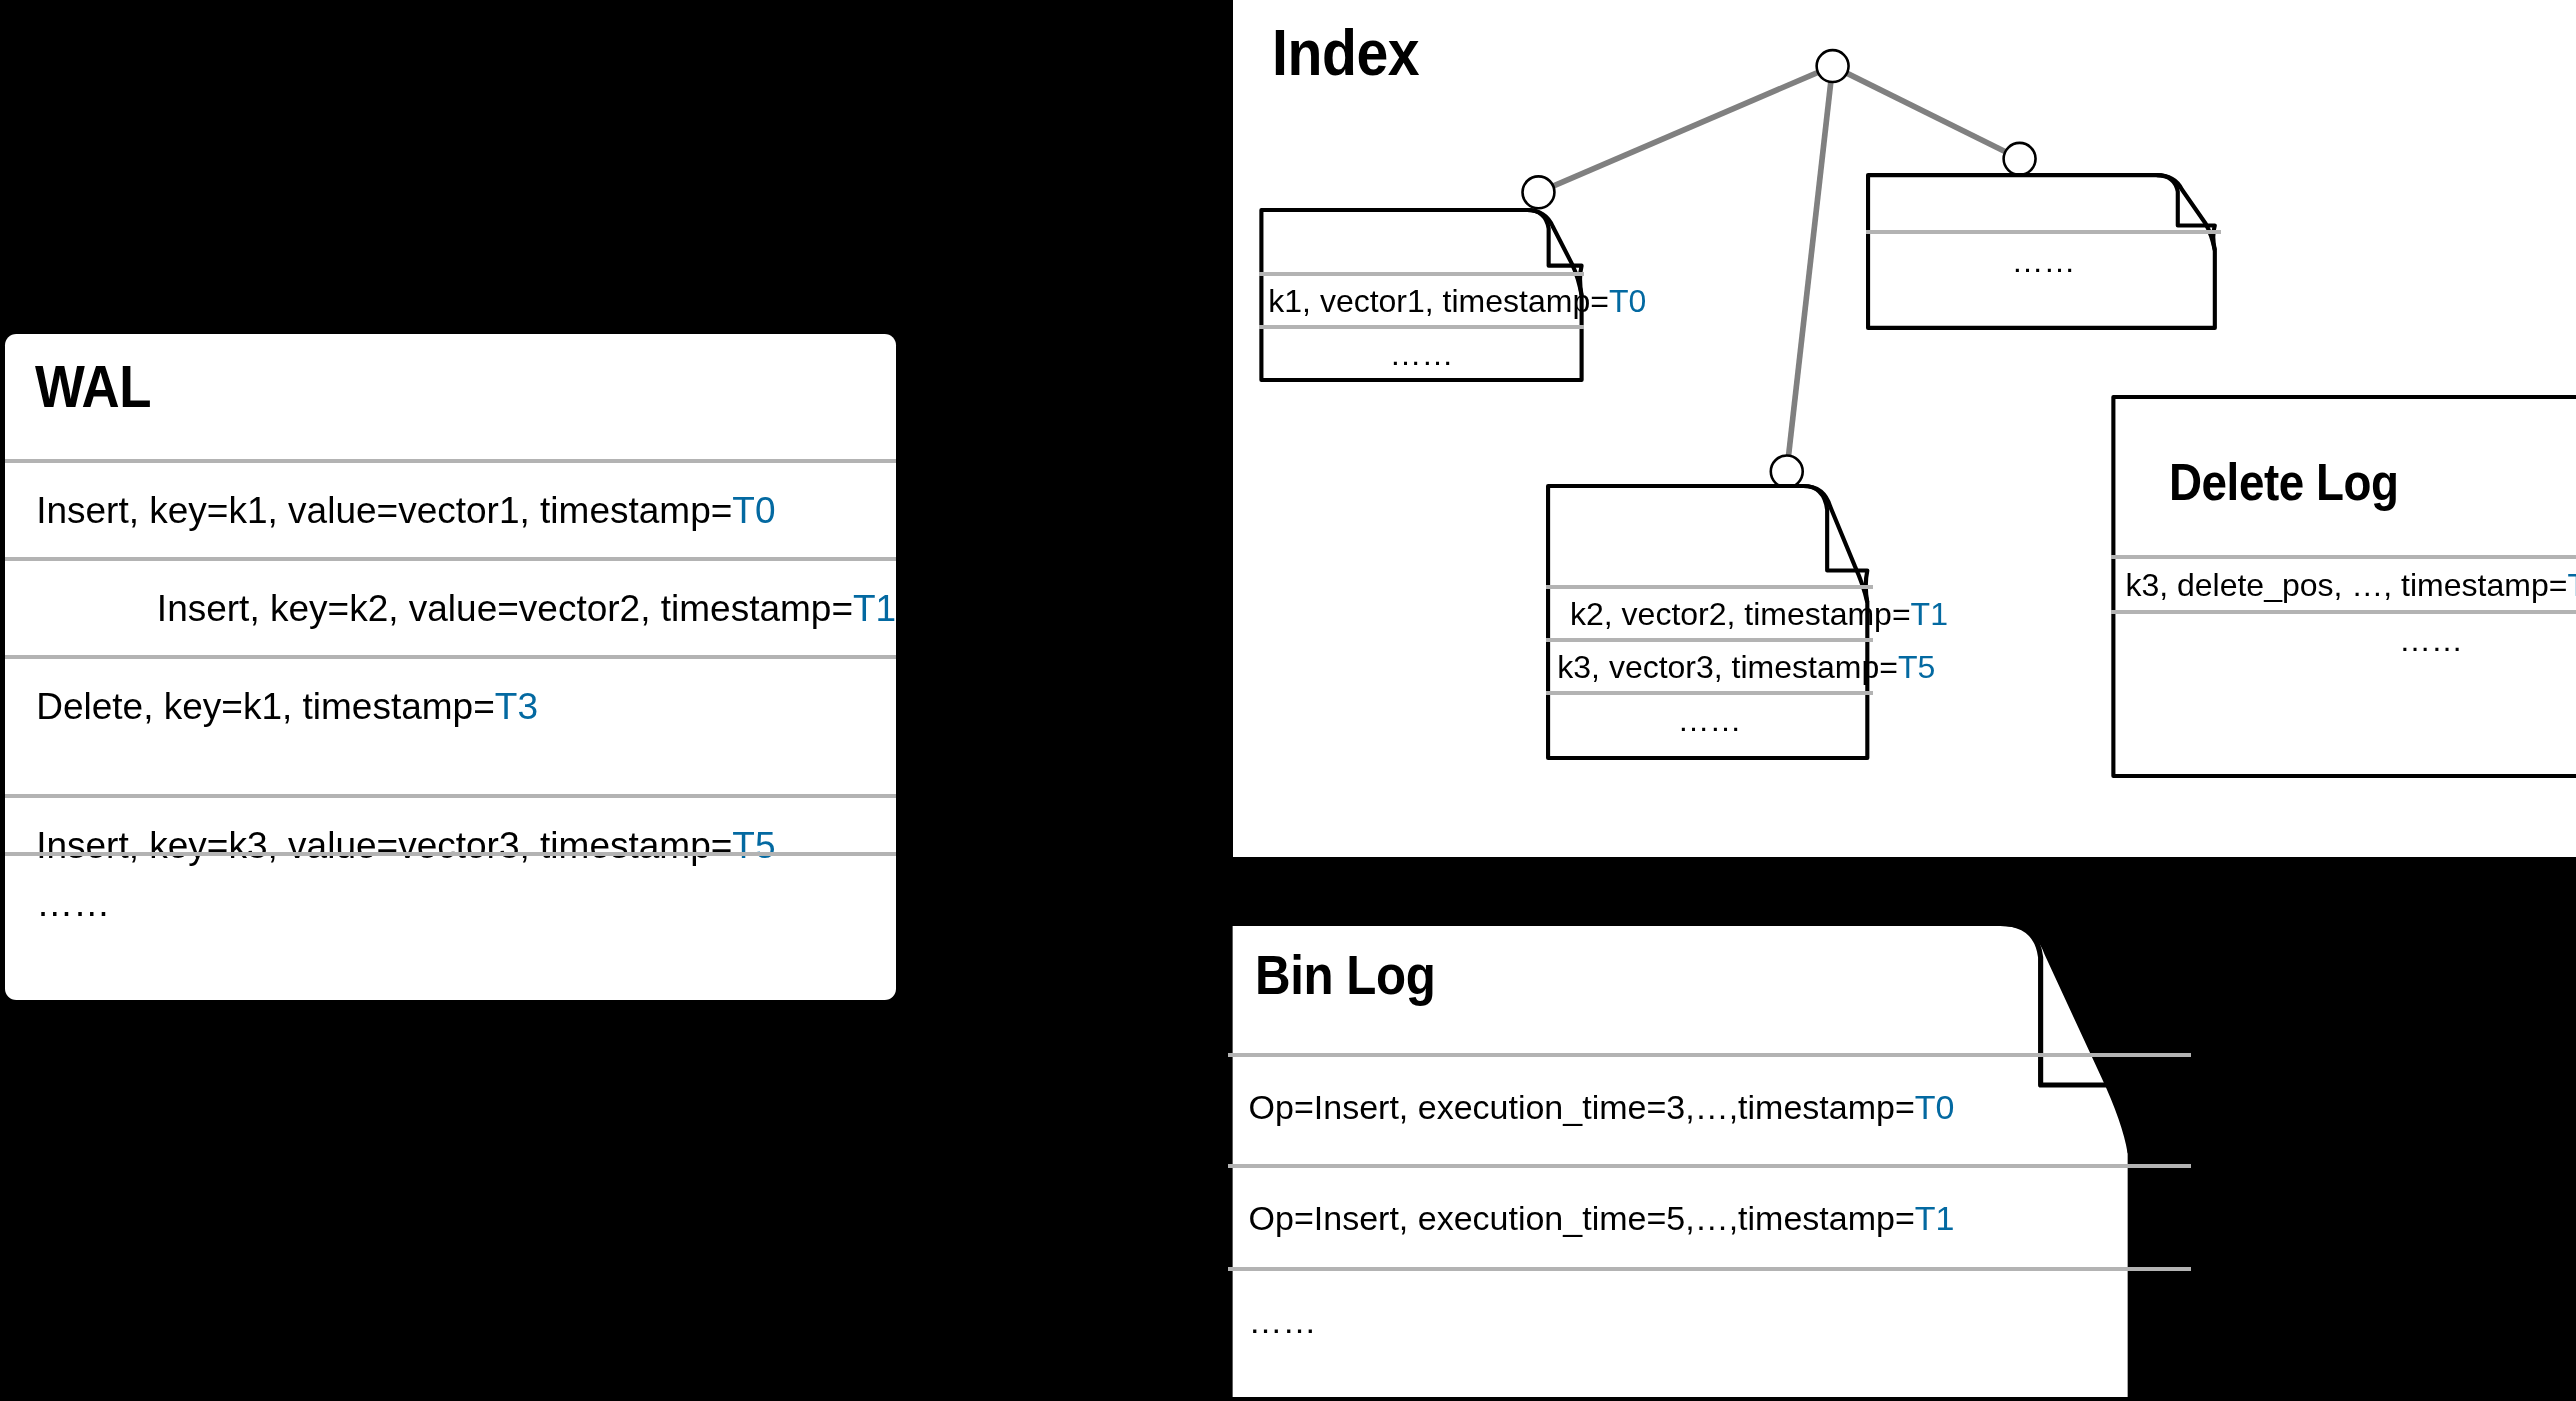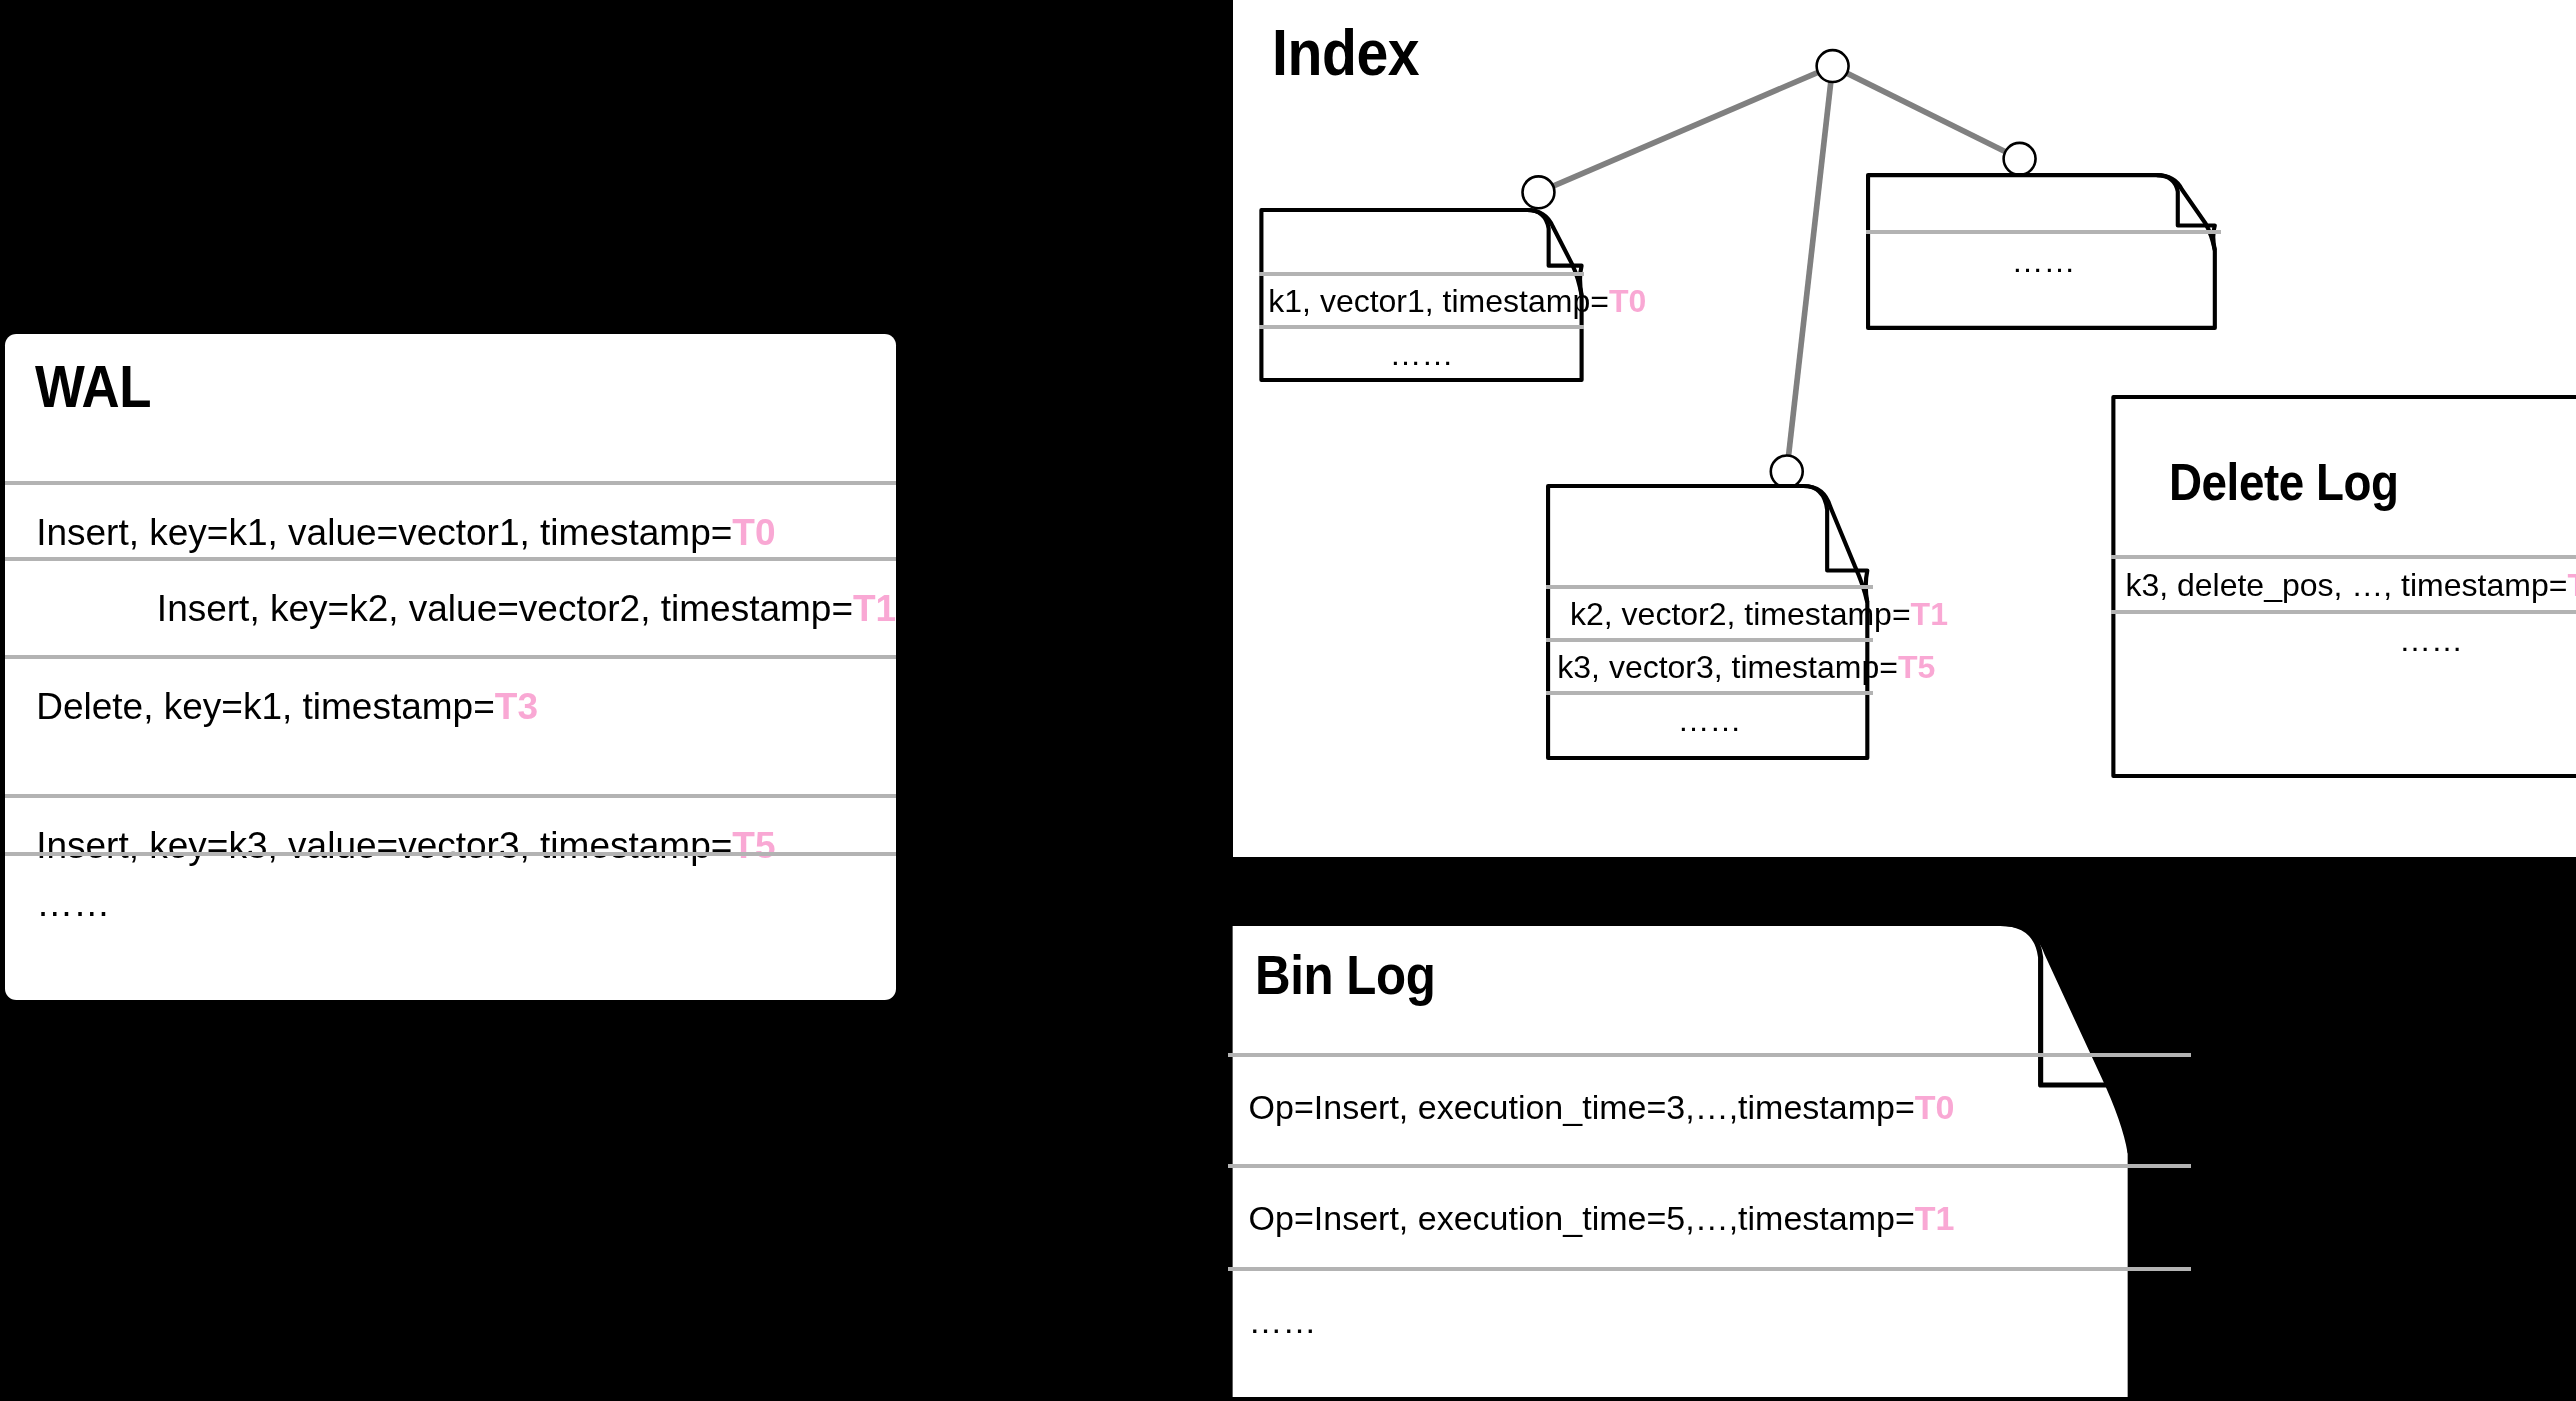--- a/index.html
+++ b/index.html
@@ -58,22 +58,22 @@
     align-items: center;
     padding-left: 31px;
   }
   .wal-text {
     font-size: 37px;
     color: #000000;
     white-space: nowrap;
     line-height: 1;
   }
   .ts {
-    color: #f9a8d4;
-    font-weight: bold;
+    color: #0369a1;
+    font-weight: normal;
   }
 
   
   #index-panel {
     left: 1233px;
     top: 0px;
     width: 1584px;
     height: 857px;
   }
   #index-title {
@@ -165,21 +165,21 @@
     transform-origin: left center;
   }
   .binlog-text { font-size: 34px; }
 </style>
 </head>
 <body>
 
 <div class="panel" id="wal-panel"></div>
 <div class="panel-title" id="wal-title">WAL</div>
 <div id="wal-rows">
-    <div class="wal-row" style="top: 481px; text-align: center;">
+    <div class="wal-row" style="top: 459px; text-align: center;">
       <span class="wal-text">Insert, key=k1, value=vector1, timestamp=<b class="ts">T0</b></span>
     </div>
     <div class="wal-row" style="top: 557px; justify-content: flex-end;">
       <span class="wal-text">Insert, key=k2, value=vector2, timestamp=<b class="ts">T1</b></span>
     </div>
     <div class="wal-row" style="top: 655px;">
       <span class="wal-text">Delete, key=k1, timestamp=<b class="ts">T3</b></span>
     </div>
     <div class="wal-row" style="top: 794px;">
       <span class="wal-text">Insert, key=k3, value=vector3, timestamp=<b class="ts">T5</b></span>

